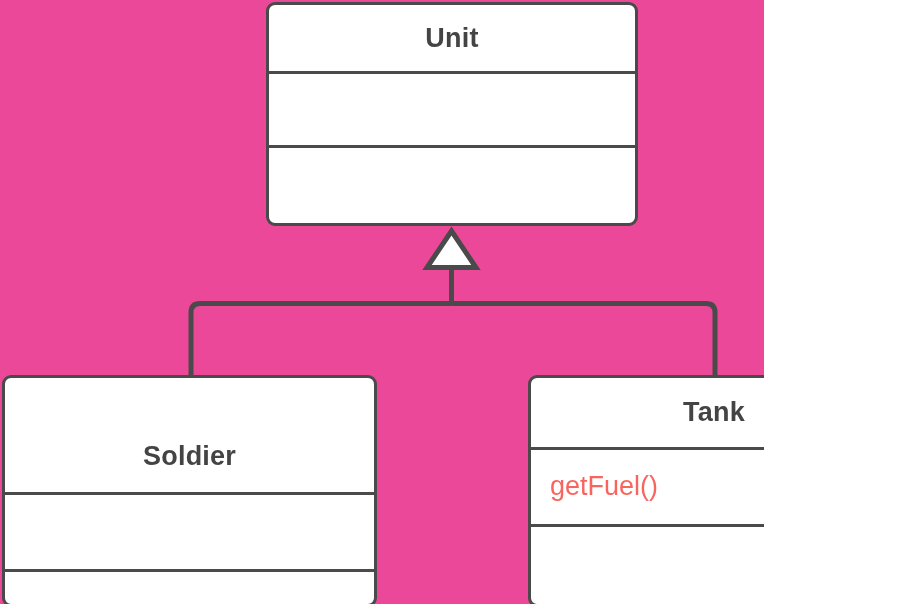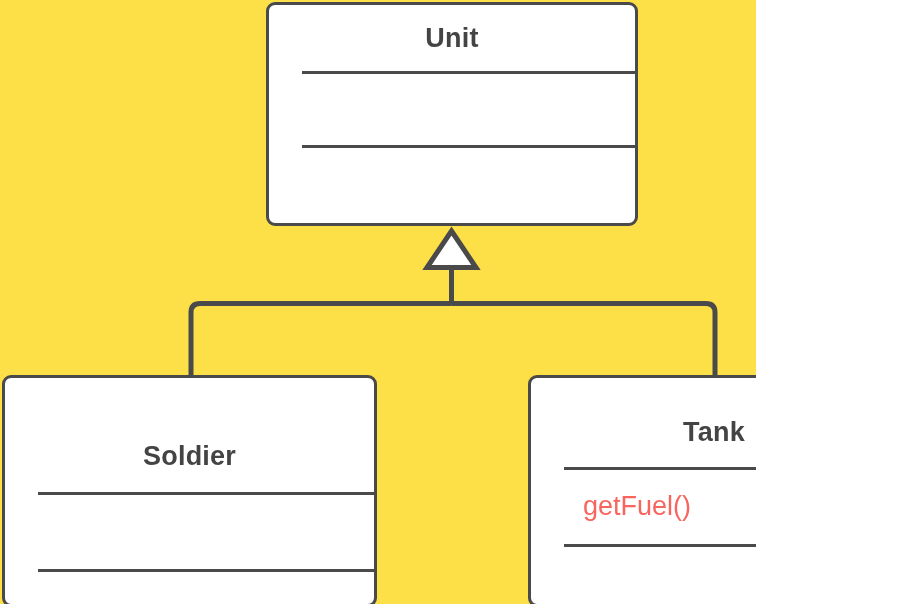--- a/index.html
+++ b/index.html
@@ -11,22 +11,23 @@
     width: 904px;
     height: 604px;
     overflow: hidden;
     font-family: "Liberation Sans", sans-serif;
   }
 
   #diagram-canvas {
     position: relative;
     width: 756px;
     height: 604px;
-    background: #fde047;
+    background: #ec4899;
     overflow: hidden;
+    padding-left: 8px;
   }
 
   
   #connector-layer {
     position: absolute;
     left: 0;
     top: 0;
     width: 904px;
     height: 604px;
     z-index: 1;
@@ -61,21 +62,20 @@
     font-size: 27px;
     color: #444444;
     letter-spacing: 0.2px;
   }
 
   .uml-member-list {
     display: flex;
     flex-direction: column;
     justify-content: center;
     padding-left: 19px;
-    margin-left: 33px;
   }
 
   .uml-member {
     font-size: 27px;
     line-height: 1.15;
     white-space: nowrap;
   }
 
   .uml-member.member-highlight {
     color: #f8655f;
@@ -103,21 +103,21 @@
   #class-soldier .comp-attributes { height: 77px; }
   #class-soldier .comp-operations { height: 77px; }
 
   
   #class-tank {
     left: 528px;
     top: 375px;
     width: 372px;
     height: 232px;
   }
-  #class-tank .comp-name       { height: 69px; margin-top: 20px; }
+  #class-tank .comp-name       { height: 69px; }
   #class-tank .comp-attributes { height: 77px; }
   #class-tank .comp-operations { height: 77px; }
 
   .empty-compartment {
     
   }
 </style>
 </head>
 <body>
 

